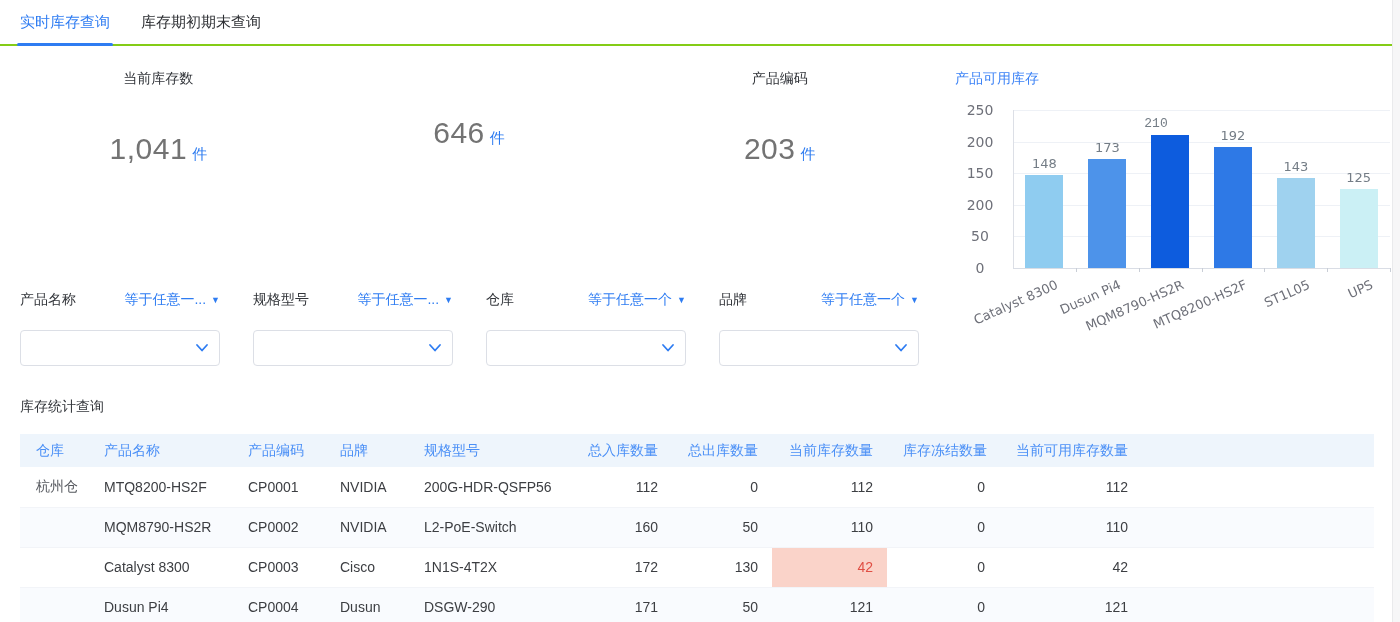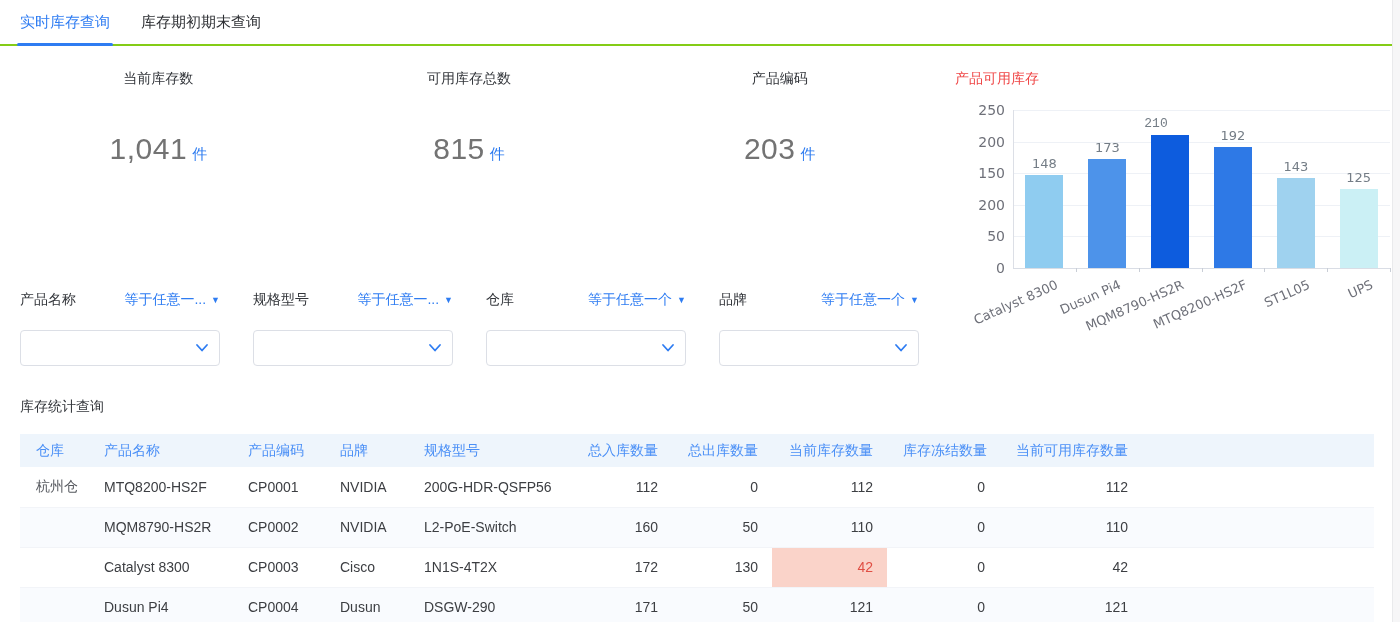--- a/index.html
+++ b/index.html
@@ -17,26 +17,26 @@
   .stats-row { position:absolute; top:46px; left:0; width:1400px; height:244px; }
   .kpis { position:absolute; left:3px; top:24px; width:932px; display:flex; }
   .kpi { flex:1 1 0; text-align:center; }
   .kpi-label { font-size:14px; line-height:16px; color:#32353a; }
   .kpi-value-wrap { margin-top:46px; white-space:nowrap; }
   .kpi-value { font-size:30px; font-weight:500; color:#737373; letter-spacing:0.5px; }
   .kpi-unit { font-size:15px; color:#2979f0; margin-left:5px; }
 
   
   .chart-block { position:absolute; left:955px; top:24px; width:441px; height:220px; }
-  .chart-title { font-size:14px; line-height:16px; color:#ef4444; }
+  .chart-title { font-size:14px; line-height:16px; color:#3b82f6; }
   .chart { position:relative; margin-top:12px; height:200px; font-family:"DejaVu Sans",sans-serif; }
   .grid-line { position:absolute; left:58px; right:6px; height:1px; background:#eef1f6; }
   .grid-line.zero { background:#d9dde5; }
   .y-axis-line { position:absolute; left:58px; top:12px; width:1px; height:158px; background:#dcdfe6; }
-  .y-tick-label { position:absolute; left:0; width:50px; text-align:right; font-size:14px; color:#6e7079; line-height:14px; }
+  .y-tick-label { position:absolute; left:0; width:50px; text-align:center; font-size:14px; color:#6e7079; line-height:14px; }
   .bar { position:absolute; border-radius:0; }
   .bar-value-label { position:absolute; width:60px; text-align:center; font-size:13px; color:#747d86; }
   .x-tick { position:absolute; width:1px; height:4px; background:#c9ced6; }
   .x-axis-label { position:absolute; width:150px; text-align:right; font-size:13px; color:#6e7079; transform-origin:100% 0; transform:rotate(-24deg); white-space:nowrap; }
 
   
   .filters { position:absolute; top:290px; left:20px; display:flex; gap:33px; }
   .filter-group { width:200px; }
   .filter-head { display:flex; justify-content:space-between; align-items:center; height:20px; }
   .filter-label { font-size:14px; color:#32353a; }
@@ -76,22 +76,21 @@
     </div>
   </div>
 
   <div class="stats-row">
     <div class="kpis" id="kpis">
         <div class="kpi">
           <div class="kpi-label">当前库存数</div>
           <div class="kpi-value-wrap"><span class="kpi-value">1,041</span><span class="kpi-unit">件</span></div>
         </div>
         <div class="kpi">
-          <div class="kpi-label">可用库存总数</div>
-          <div class="kpi-value-wrap"><span class="kpi-value">815</span><span class="kpi-unit">件</span></div>
+          <div class="kpi-value-wrap"><span class="kpi-value">646</span><span class="kpi-unit">件</span></div>
         </div>
         <div class="kpi">
           <div class="kpi-label">产品编码</div>
           <div class="kpi-value-wrap"><span class="kpi-value">203</span><span class="kpi-unit">件</span></div>
         </div>
       </div>
     <div class="chart-block">
       <div class="chart-title">产品可用库存</div>
       <div class="chart" id="chart">
           <div class="grid-line zero" style="top: 170px;"></div>

